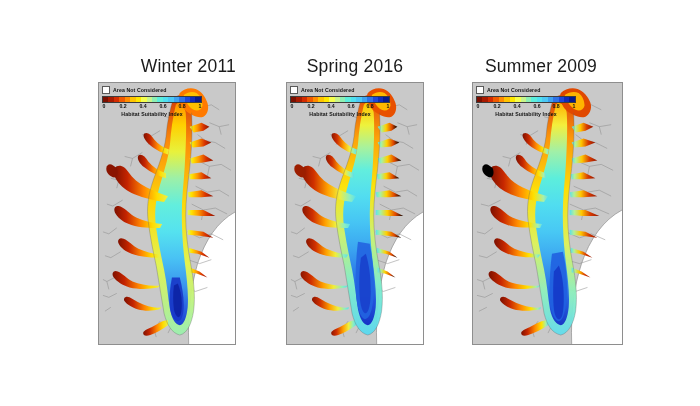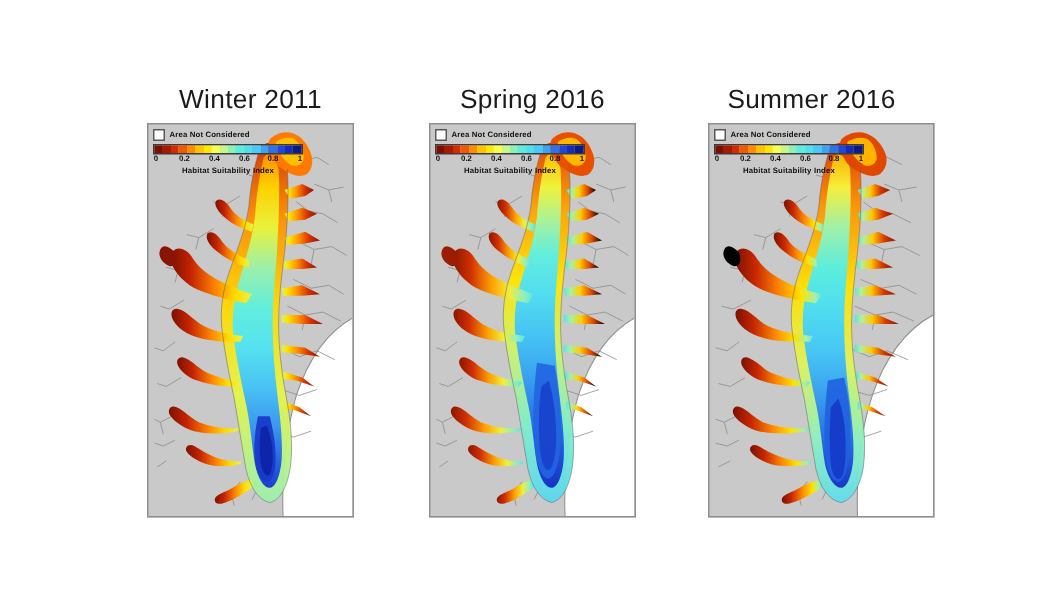--- a/index.html
+++ b/index.html
@@ -68,21 +68,21 @@
   
   .map-art{position:absolute;inset:0;}
   .map-art svg{display:block;width:100%;height:100%;}
 </style>
 </head>
 <body>
 
 <div class="figure">
 
   <div class="panel" id="panel-0" style="left:98px;">
-    <div class="panel-title" style="width:138px;">Winter 2011</div>
+    <div class="panel-title" style="width:138px;text-align:right;">Winter 2011</div>
     <div class="map-box" style="left:0px;width:138px;height:263px;">
 
       <div class="map-art">
         <svg viewBox="0 0 138 263" preserveAspectRatio="none">
           <defs>
             <clipPath id="bayclip0">
                 <path d="M0 0 H138 V263 H0 Z"></path>
               </clipPath>
 
             <linearGradient id="stem0" x1="0" y1="0" x2="0" y2="1">
@@ -424,21 +424,21 @@
           <span style="left:61px">0.6</span>
           <span style="left:80px">0.8</span>
           <span style="left:98px">1</span>
         </div>
         <div class="cb-caption">Habitat Suitability Index</div>
       </div>
     </div>
   </div>
 
   <div class="panel" id="panel-2" style="left:472px;">
-    <div class="panel-title" style="width:138px;">Summer 2016</div>
+    <div class="panel-title" style="width:138px;">Summer 2009</div>
     <div class="map-box" style="left:0px;width:151px;height:263px;">
 
       <div class="map-art">
         <svg viewBox="0 0 151 263" preserveAspectRatio="none">
           <defs>
             <clipPath id="bayclip2">
                 <path d="M0 0 H151 V263 H0 Z"></path>
               </clipPath>
             <linearGradient id="stem2" x1="0" y1="0" x2="0" y2="1">
               <stop offset="0" stop-color="#ffb000"></stop>

